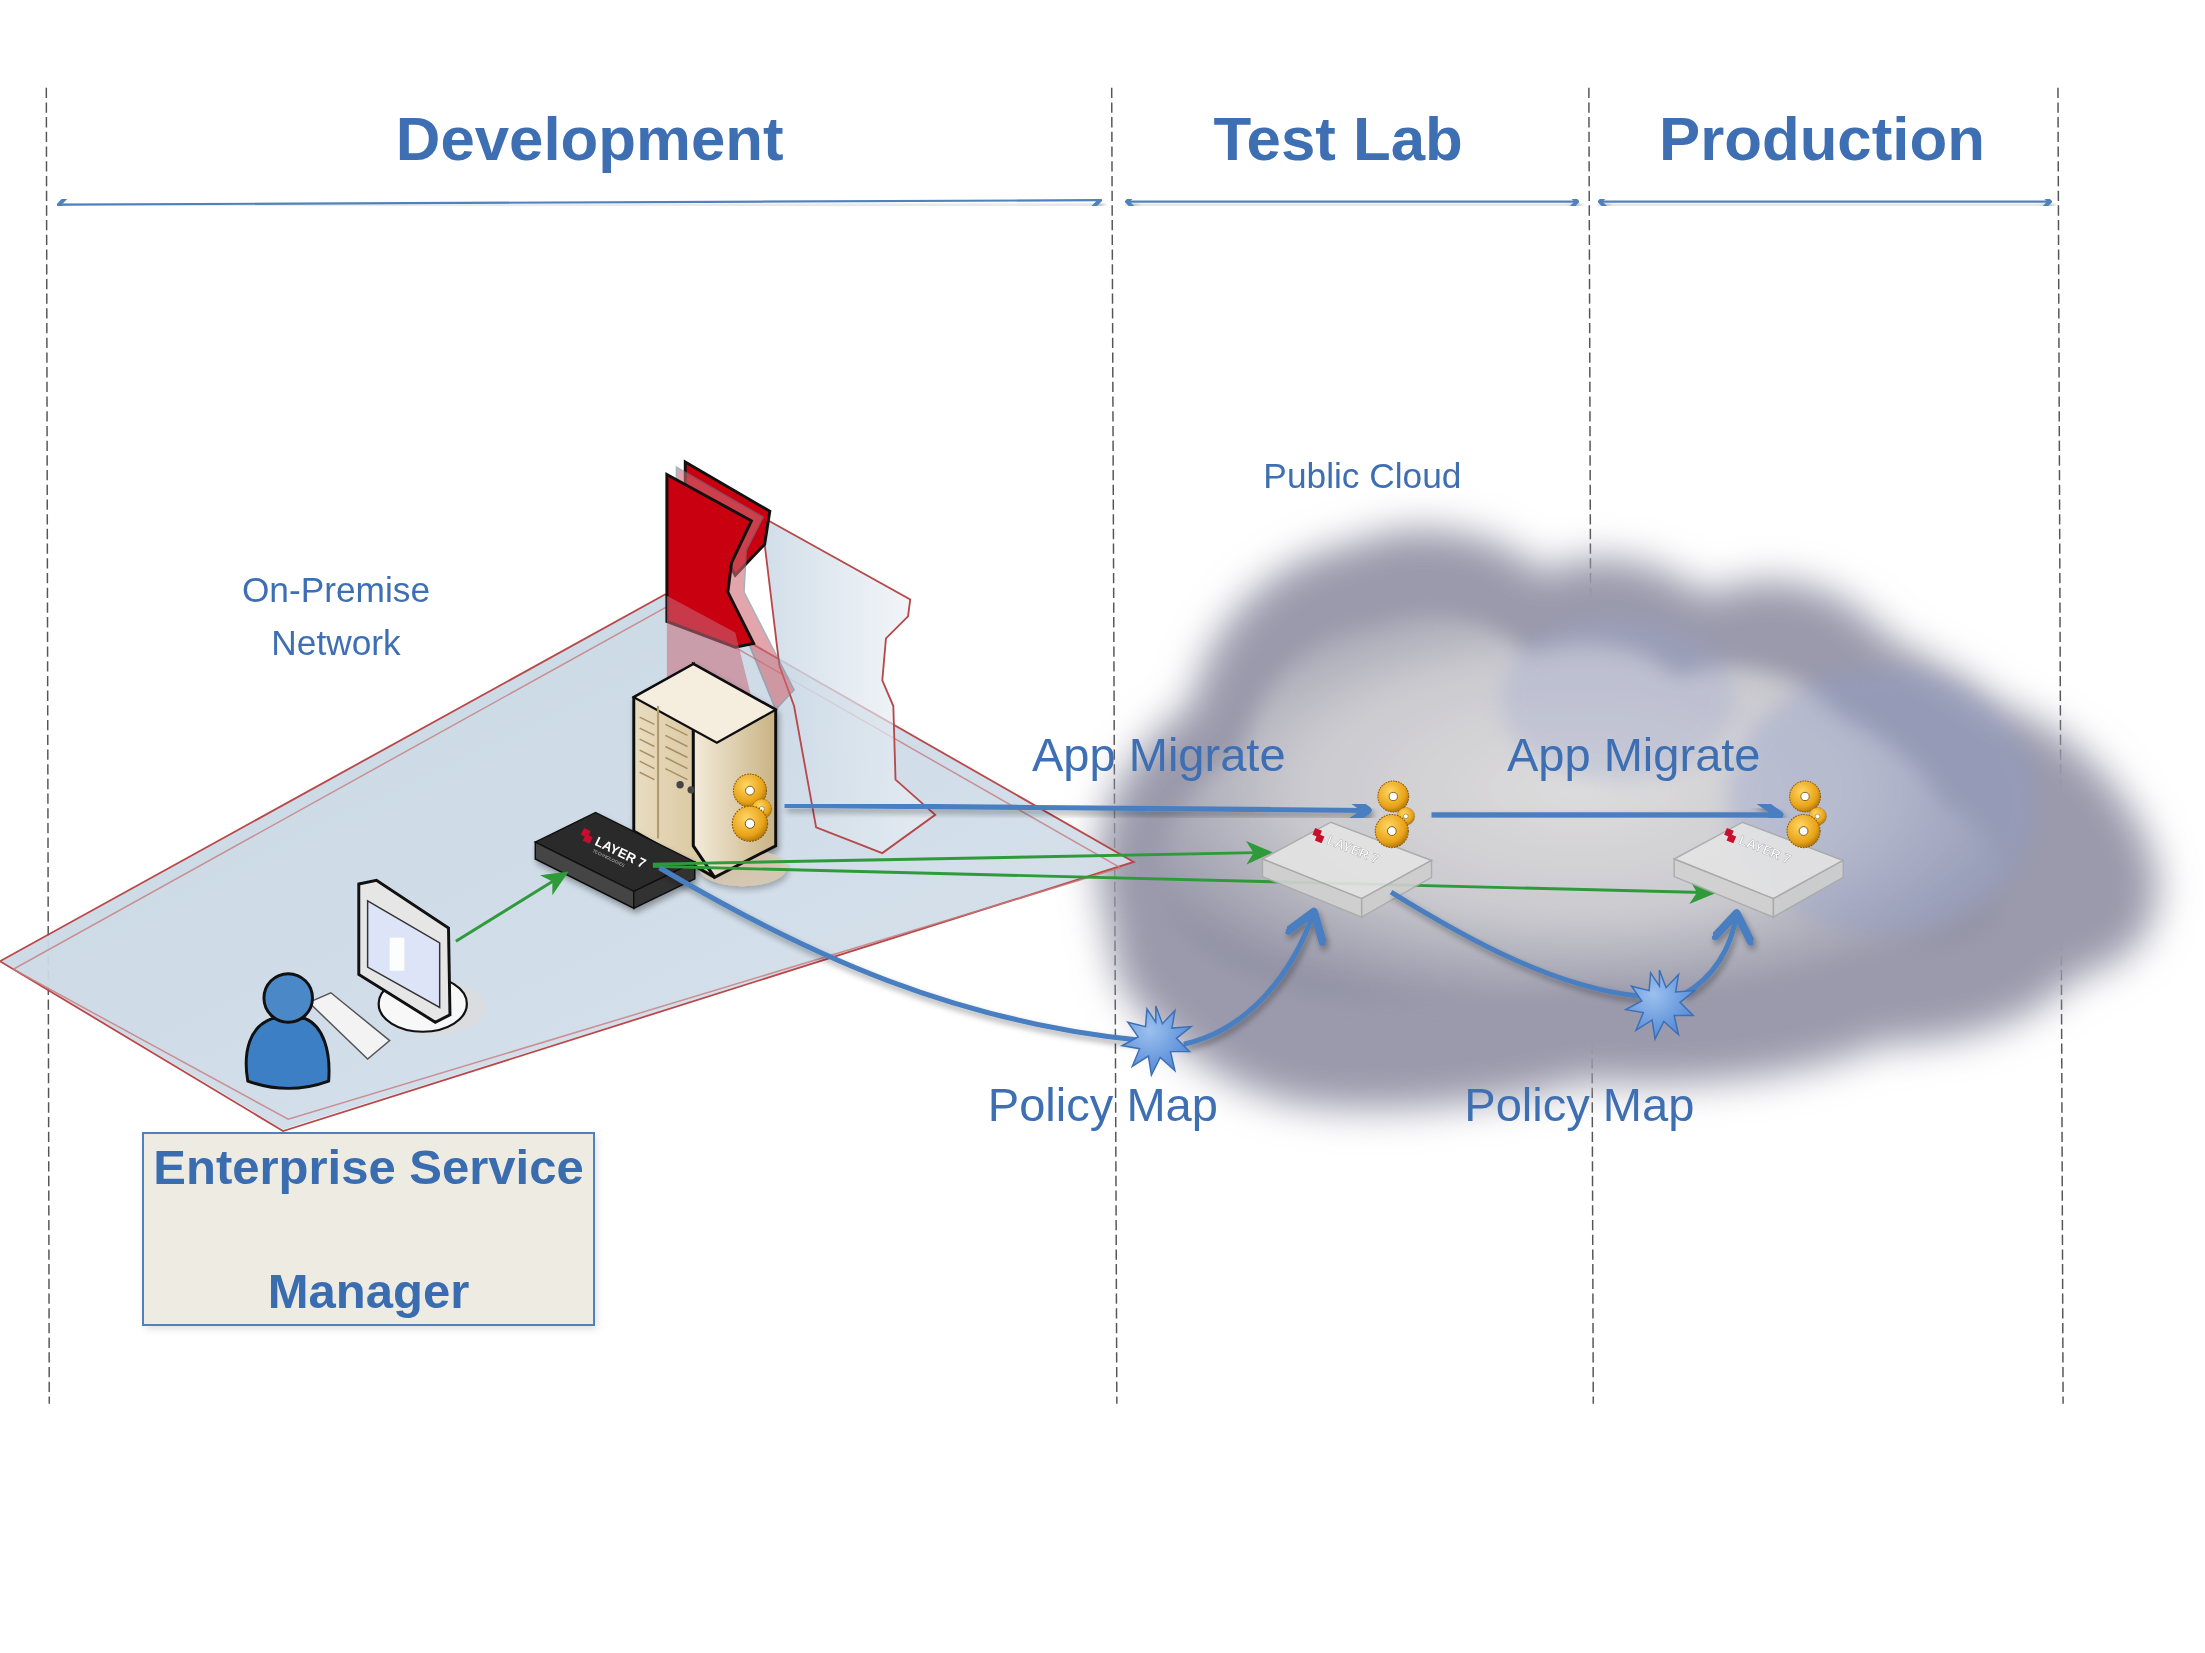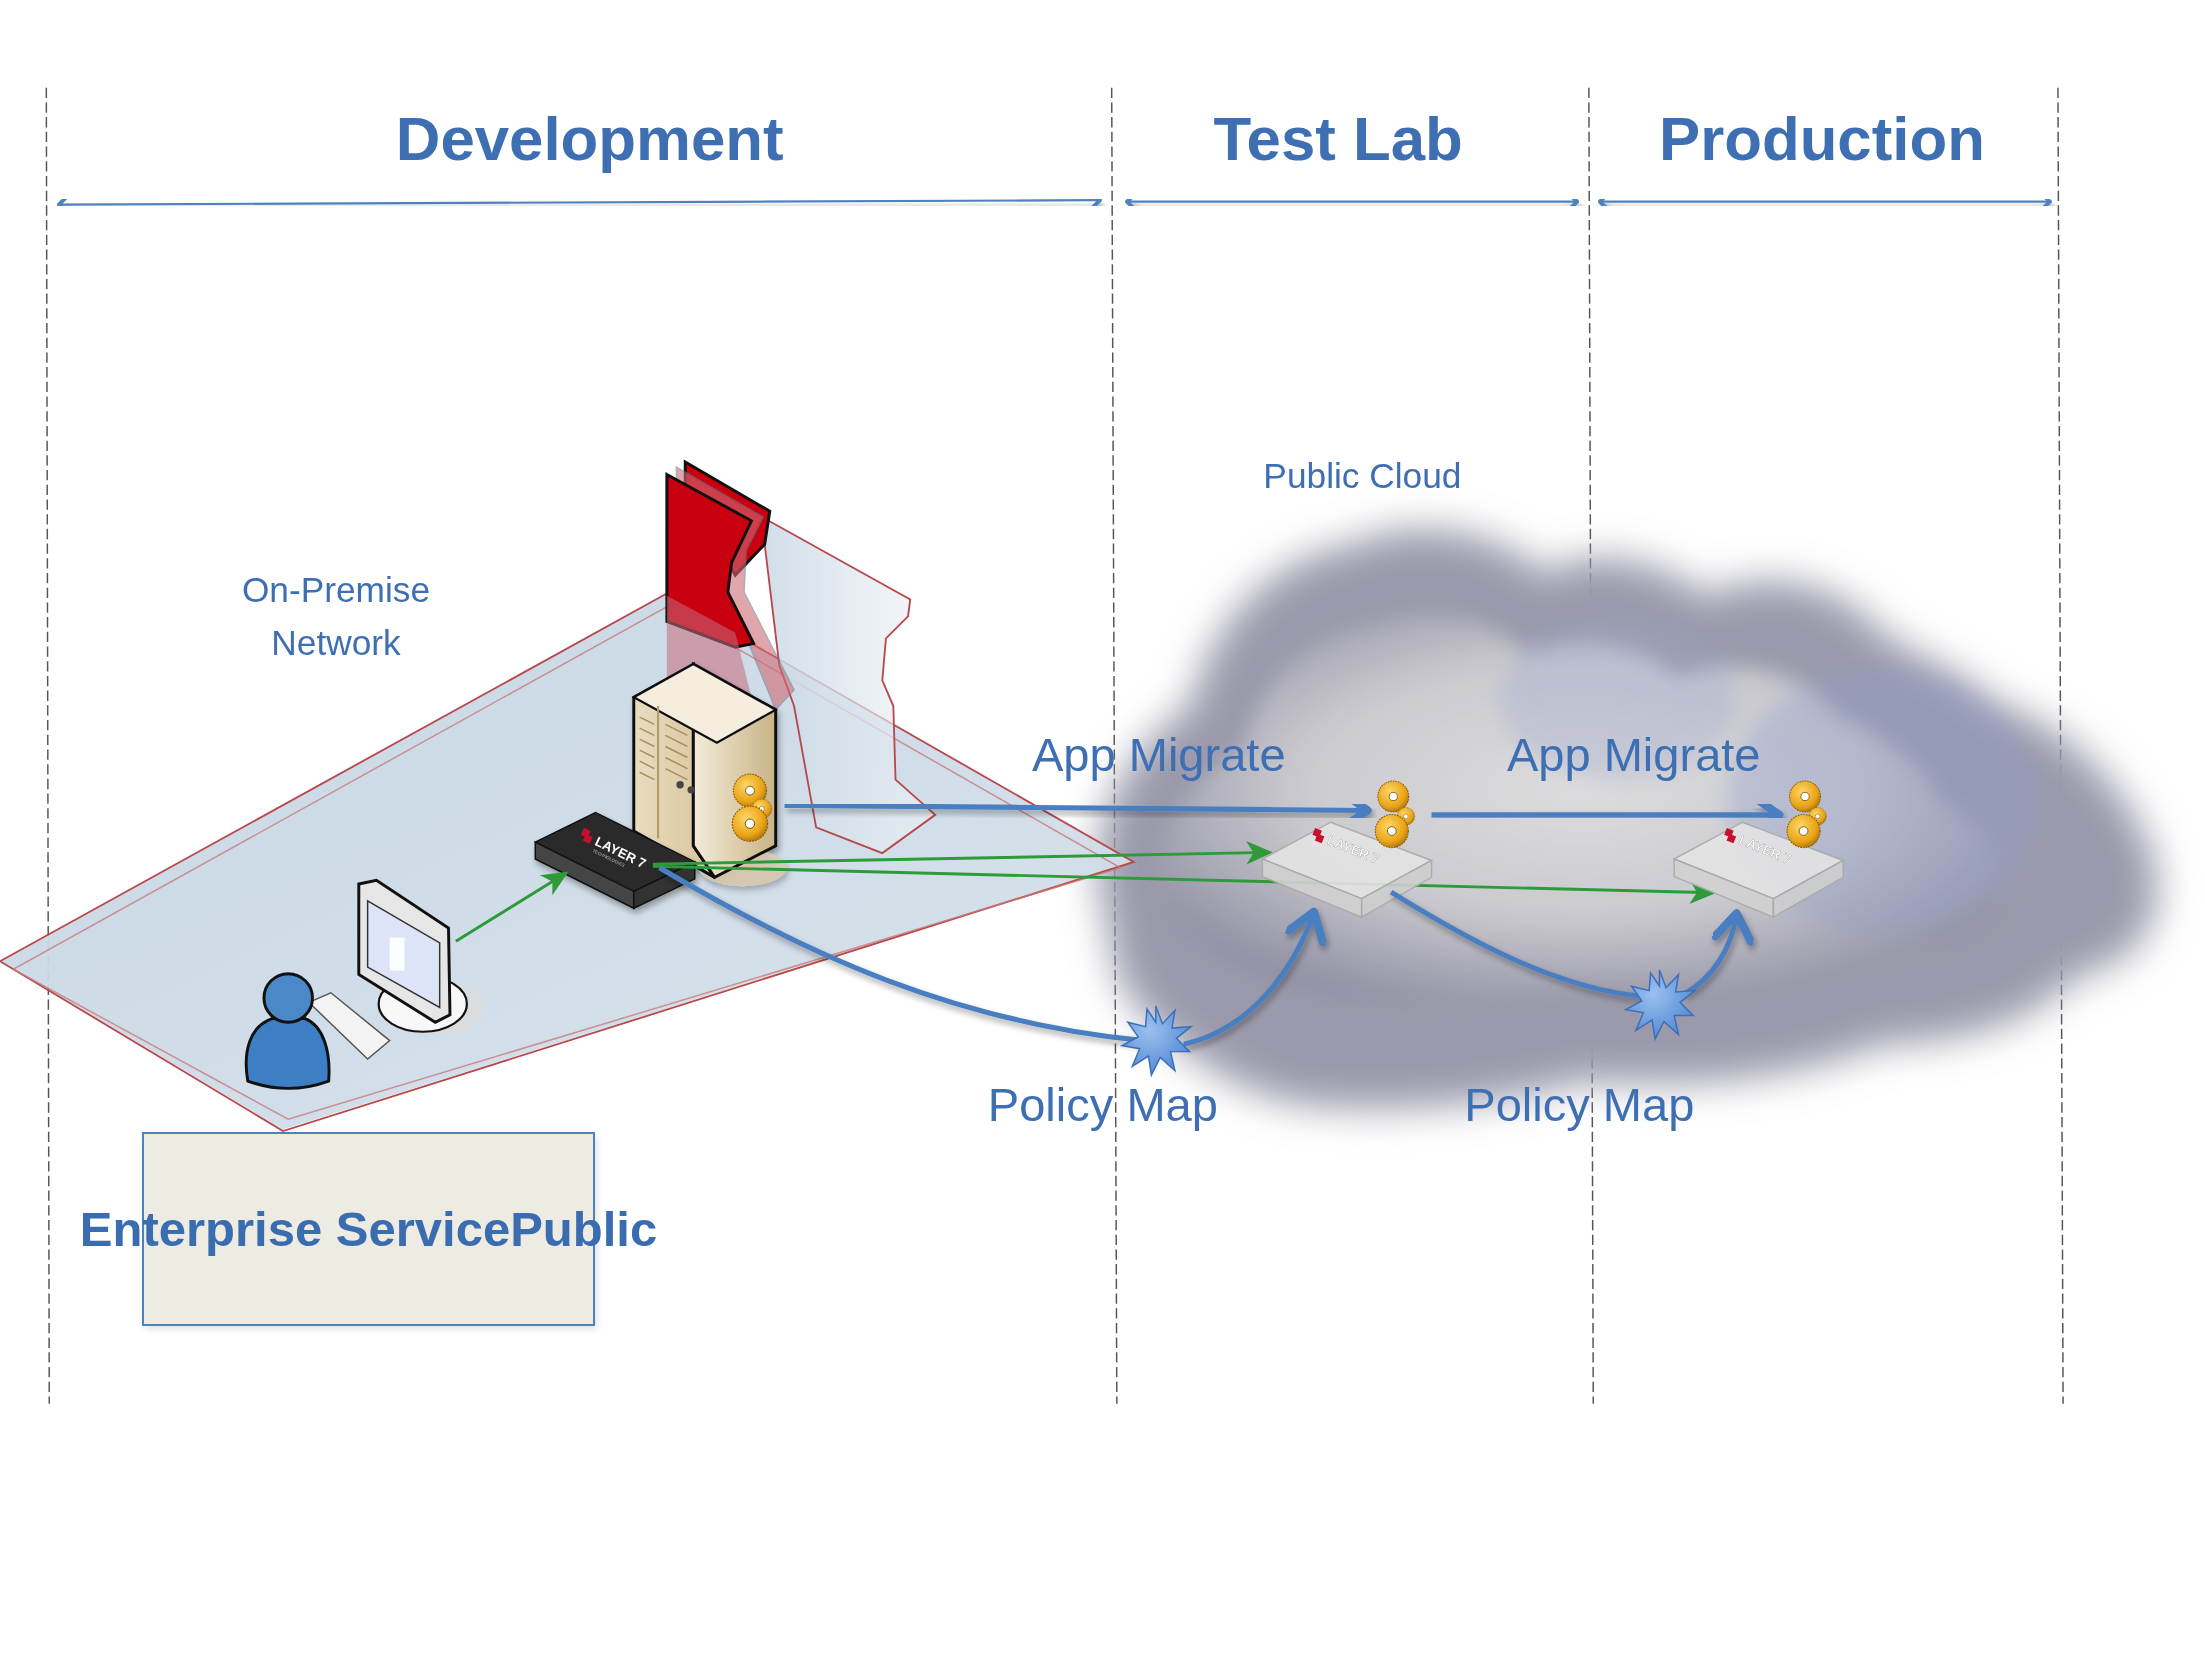--- a/index.html
+++ b/index.html
@@ -4,21 +4,21 @@
 <style>
   html, body { margin: 0; padding: 0; background: #ffffff; }
   body { width: 2205px; height: 1654px; overflow: hidden; position: relative; }
   #stage { position: absolute; left: 0; top: 0; width: 2205px; height: 1654px; }
   .lbl { font-family: "Liberation Sans", "DejaVu Sans", sans-serif; fill: #3E6FB3; }
   .phase-title { font-weight: bold; font-size: 84px; }
   .small-label { font-size: 48px; }
   .flow-label { font-size: 64px; }
   .esm-box { position: absolute; left: 142px; top: 1132px; width: 453px; height: 194px;
              background: #EEEBE3; border: 2.2px solid #4F81BD; box-sizing: border-box;
-             display: flex; flex-direction: row; align-items: center; justify-content: center;
+             display: flex; flex-direction: column; align-items: center; justify-content: space-between;
              box-shadow: 2.9px 4.4px 7.4px rgba(0,0,0,0.12); }
   .esm-line { font-family: "Liberation Sans", "DejaVu Sans", sans-serif; font-weight: bold;
               font-size: 49px; color: #3A6CB0; line-height: 66px; white-space: nowrap; }
 </style>
 </head>
 <body>
 
 <svg id="stage" xmlns="http://www.w3.org/2000/svg" width="2205" height="1654" viewBox="0 0 2999 2249">
   <defs>
     <filter id="cloudBlur" x="-20%" y="-20%" width="140%" height="140%">
@@ -246,15 +246,15 @@
   </g>
 
   <text class="lbl flow-label" x="1576" y="1048" text-anchor="middle">App Migrate</text>
   <text class="lbl flow-label" x="2222" y="1048" text-anchor="middle">App Migrate</text>
   <text class="lbl flow-label" x="1500" y="1524" text-anchor="middle">Policy Map</text>
   <text class="lbl flow-label" x="2148" y="1524" text-anchor="middle">Policy Map</text>
 </svg>
 
 <div class="esm-box">
   <div class="esm-line">Enterprise Service</div>
-  <div class="esm-line">Public</div>
+  <div class="esm-line">Manager</div>
 </div>
 
 
 </body></html>

